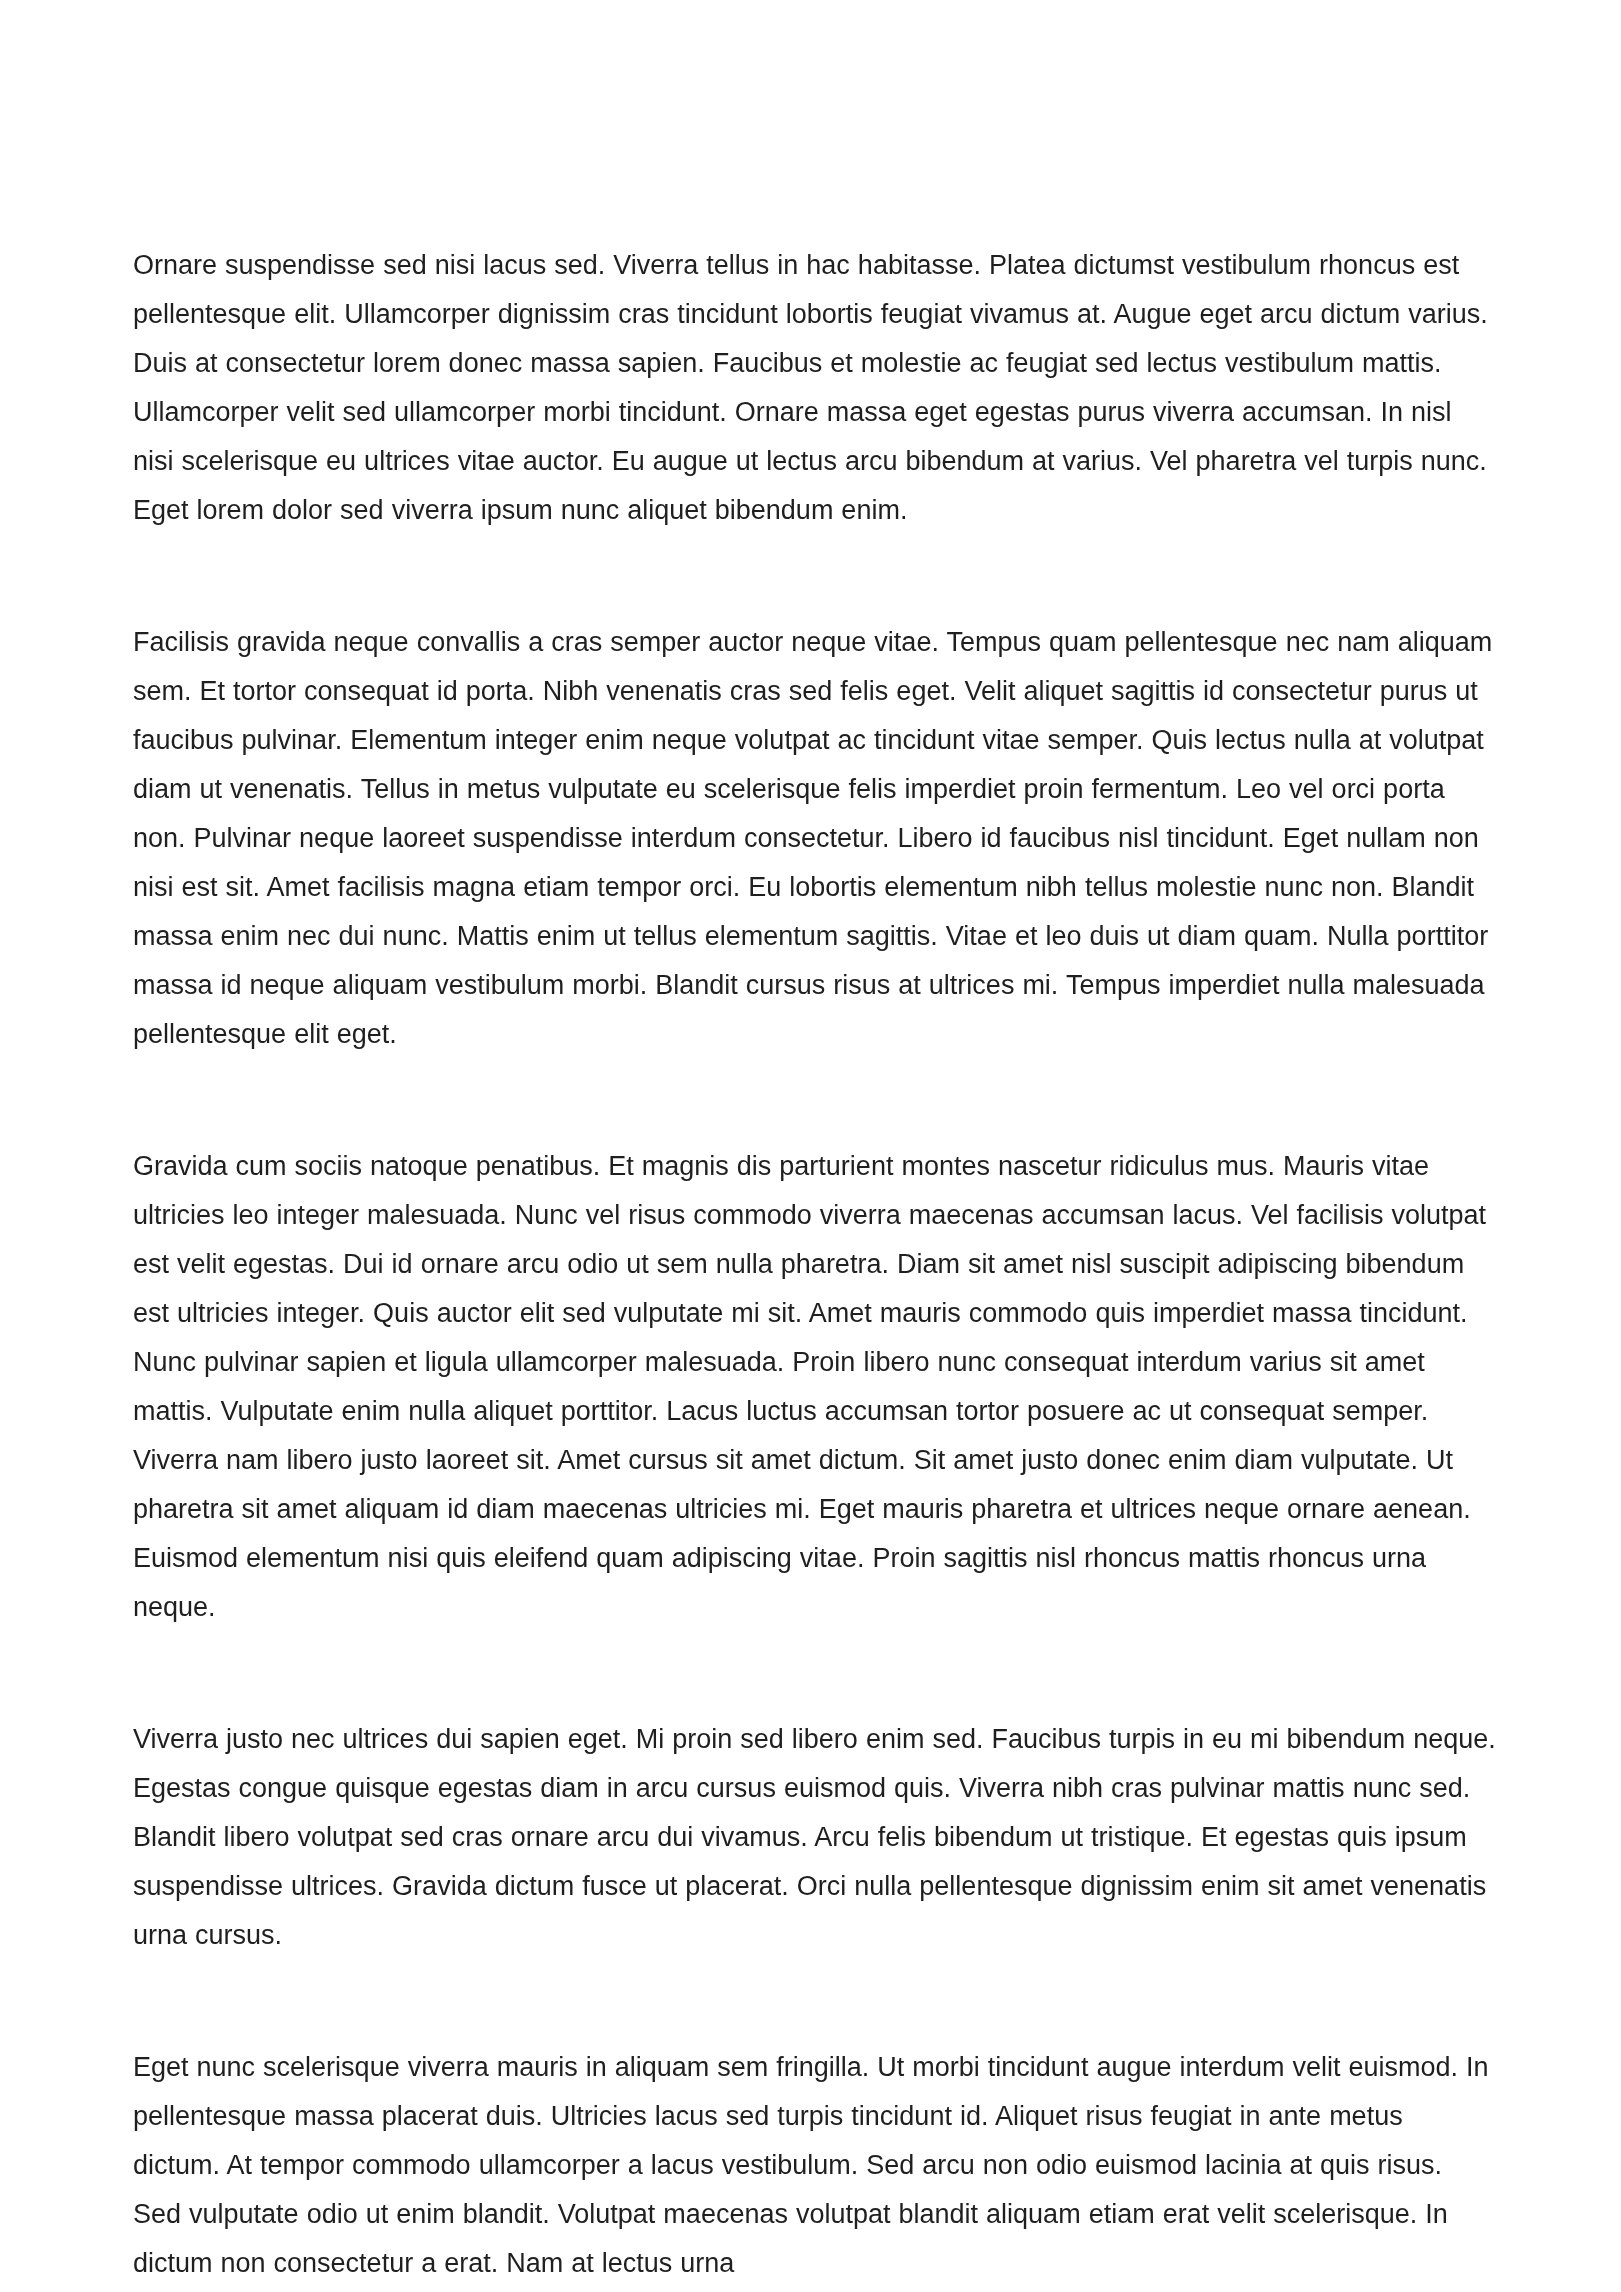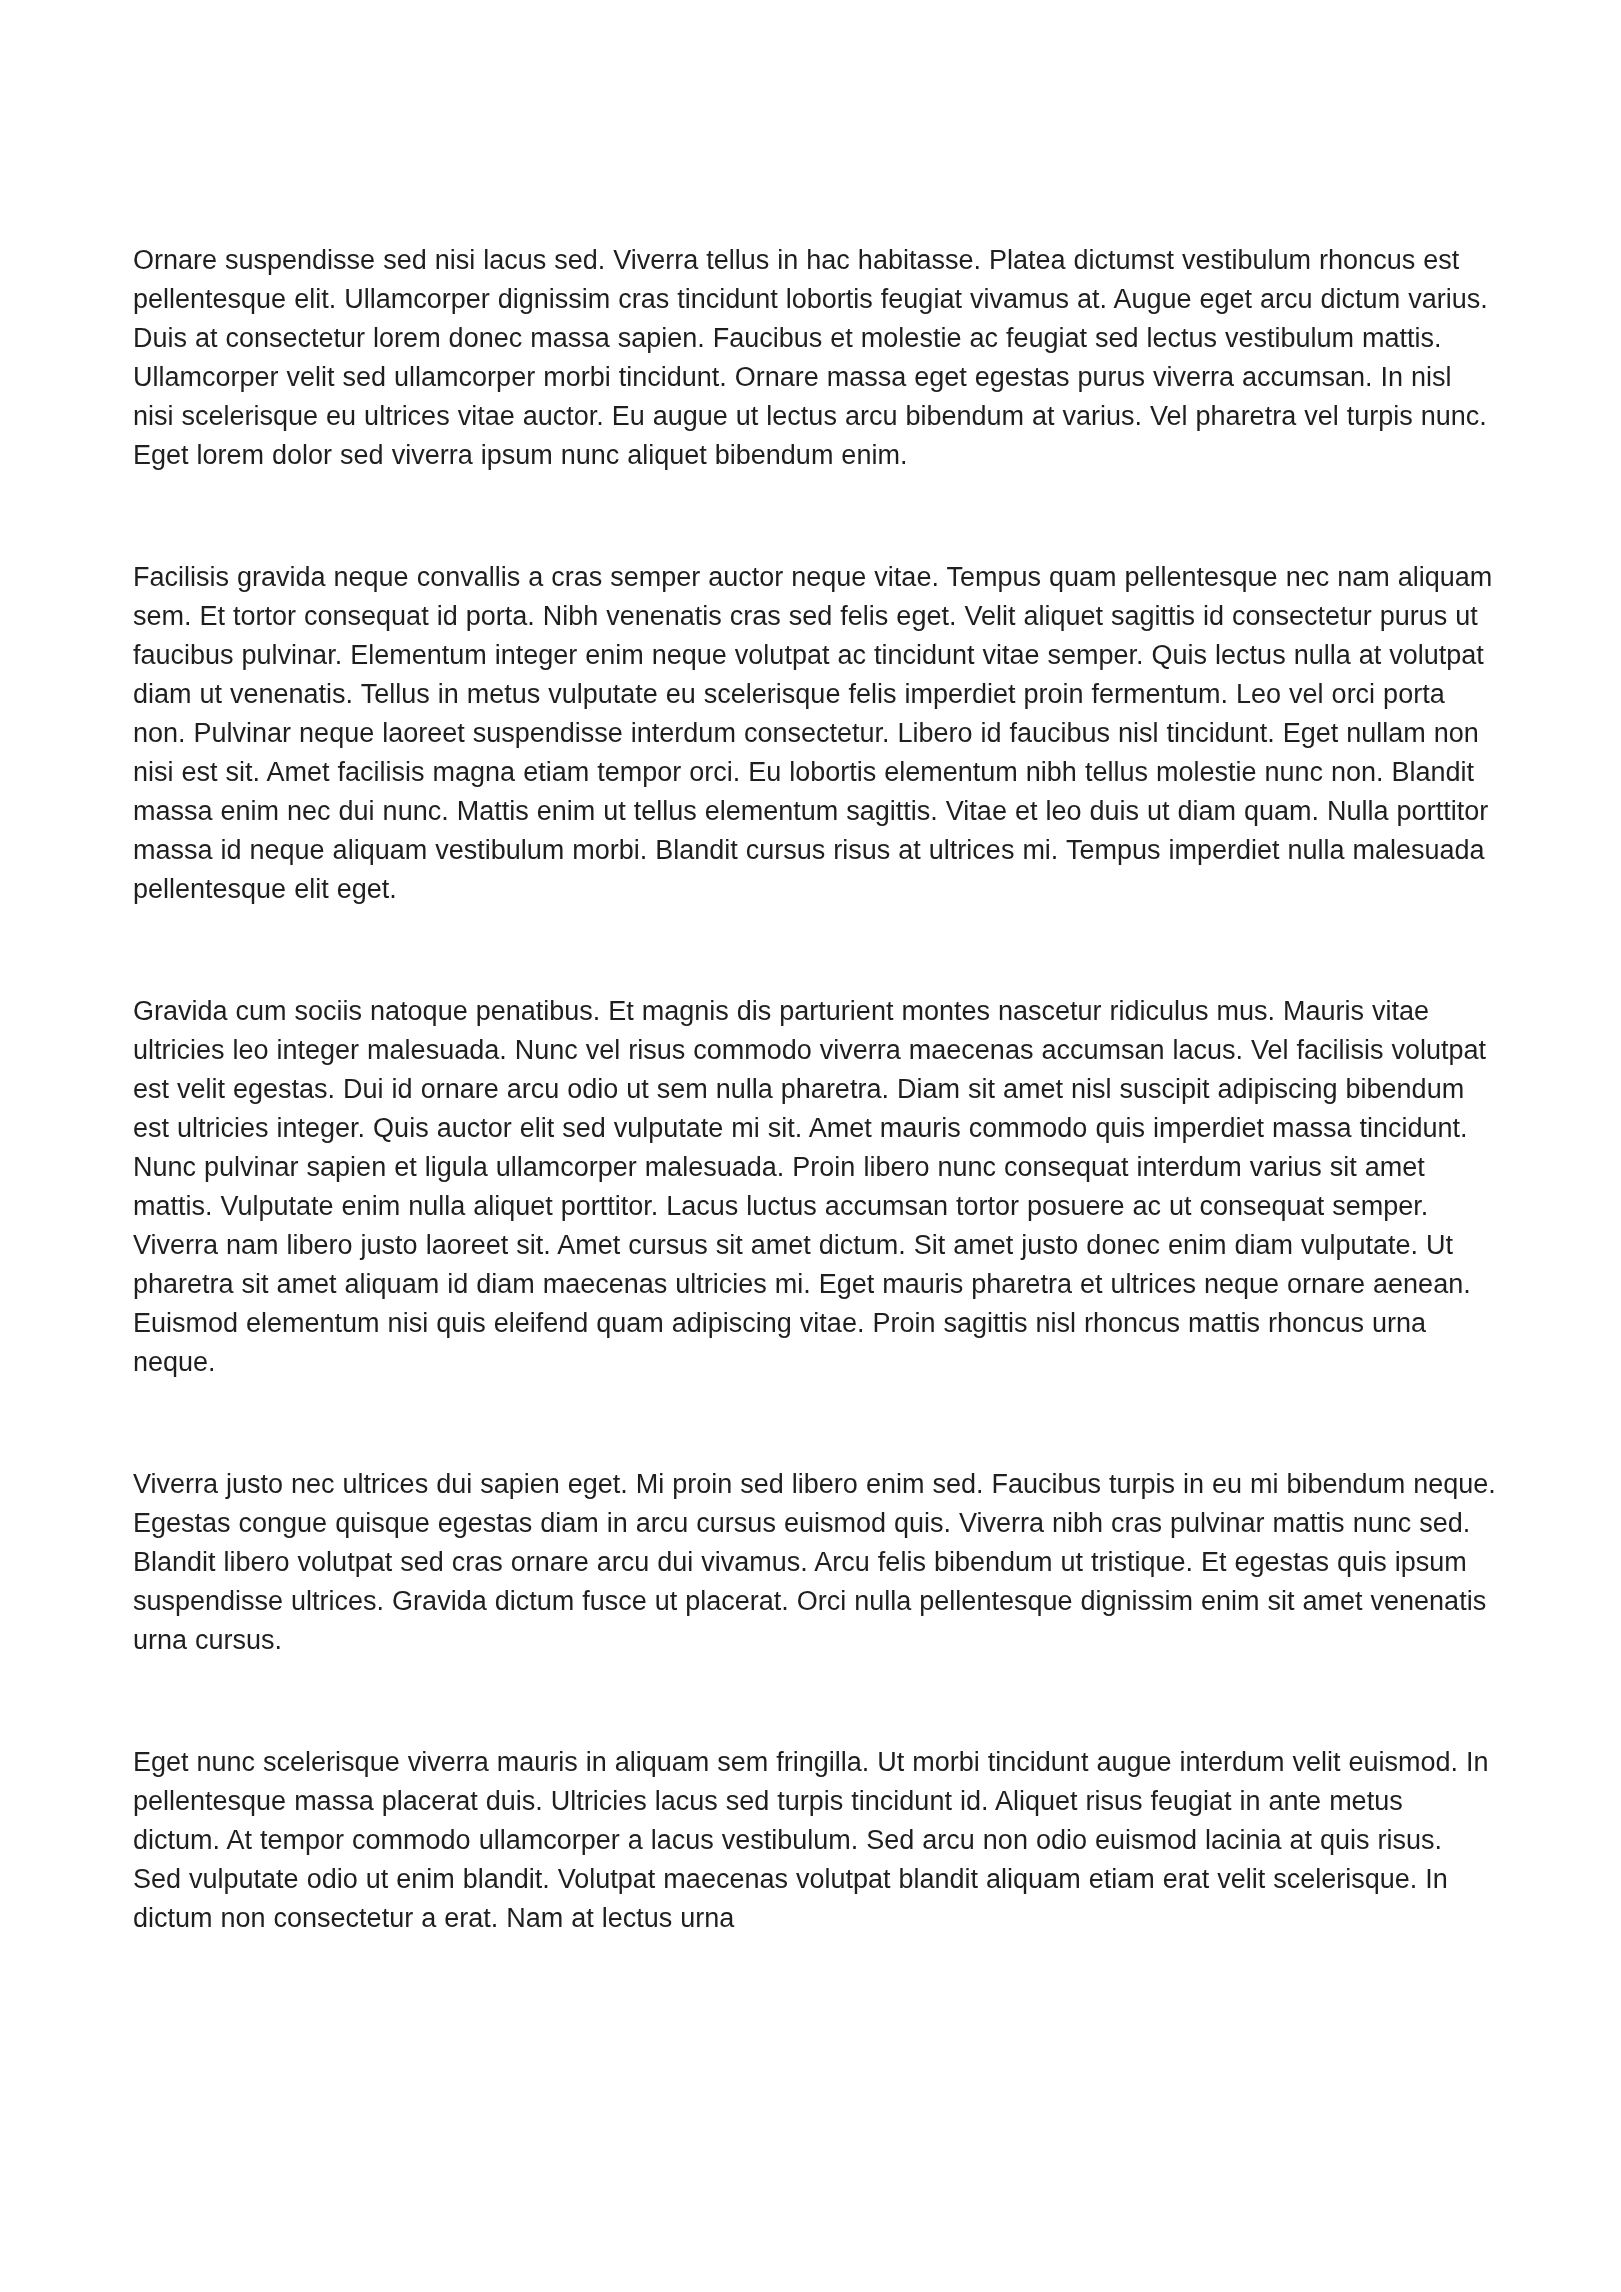--- a/index.html
+++ b/index.html
@@ -20,21 +20,21 @@
   }
   .text-block {
     position: absolute;
     left: 133px;
     top: 241px;
     width: 1364px;
   }
   .text-block p {
     font-family: "Liberation Sans", sans-serif;
     font-size: 27px;
-    line-height: 39px;
+    line-height: 49px;
     color: #1f1f1f;
     text-align: left;
     margin: 0 0 83px 0;
     padding: 0;
     word-spacing: 0.5px;
   }
   .text-block p:last-child {
     margin-bottom: 16px;
   }
 </style>

